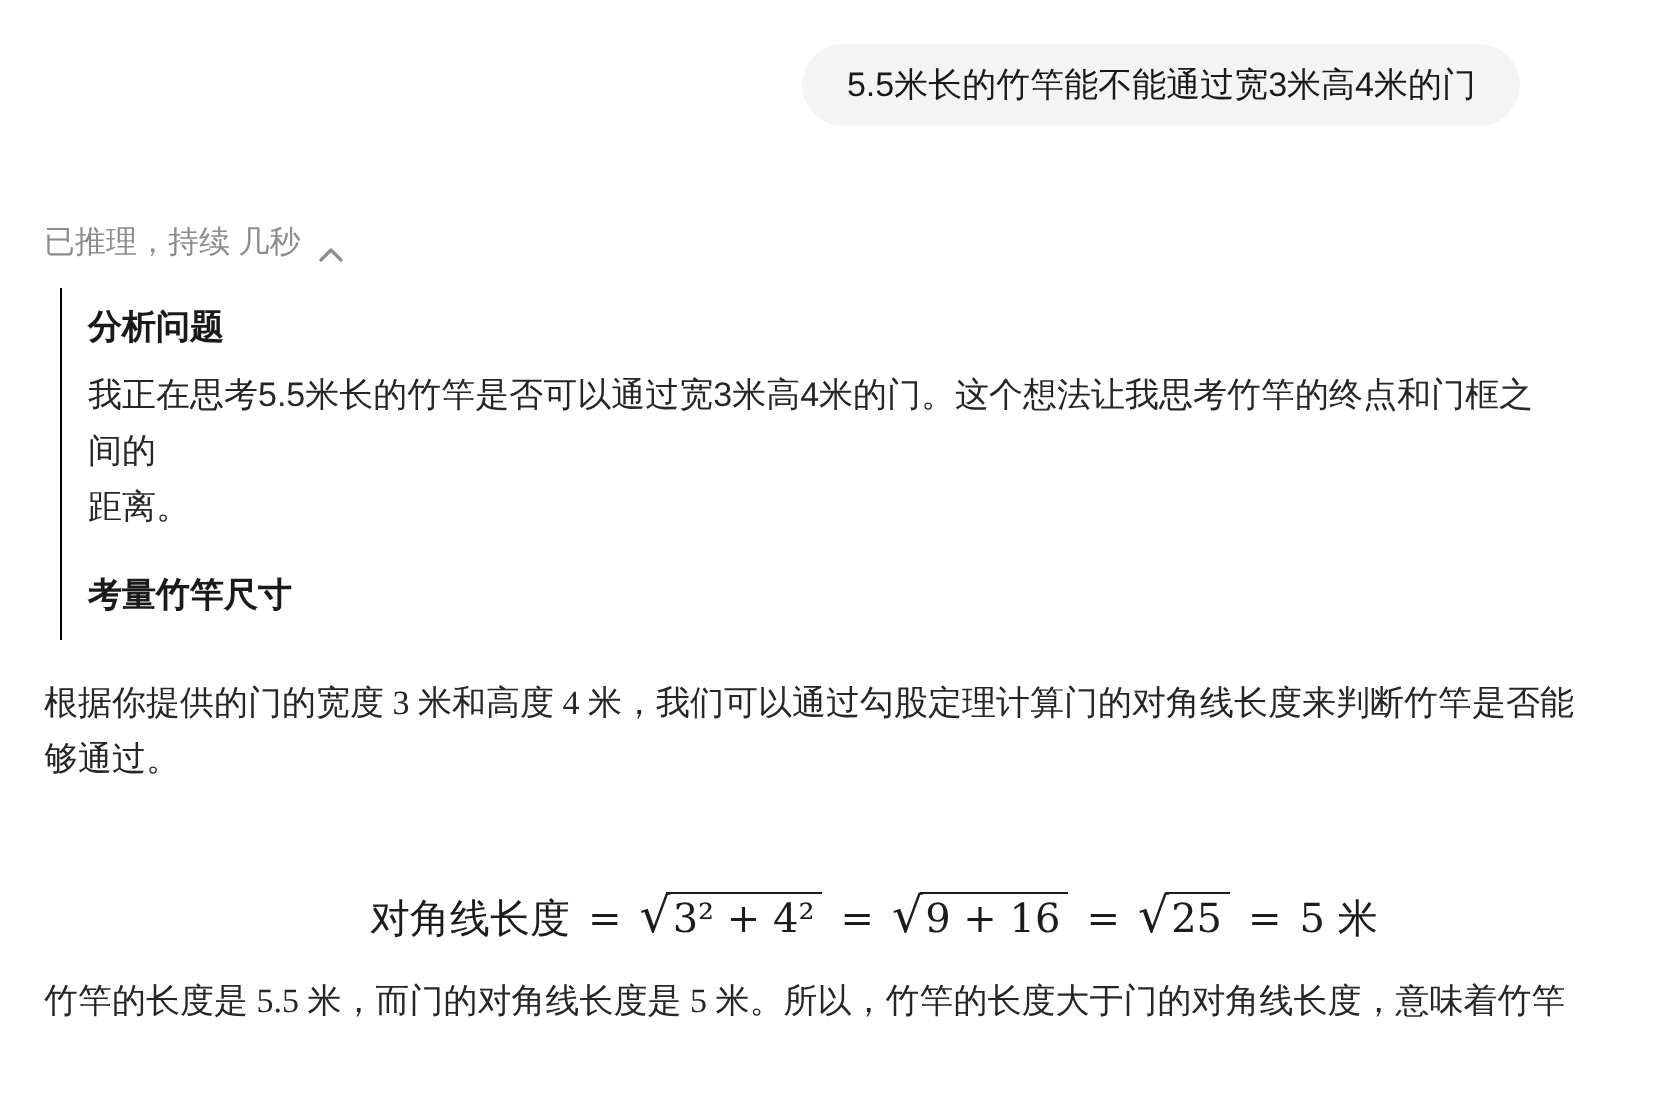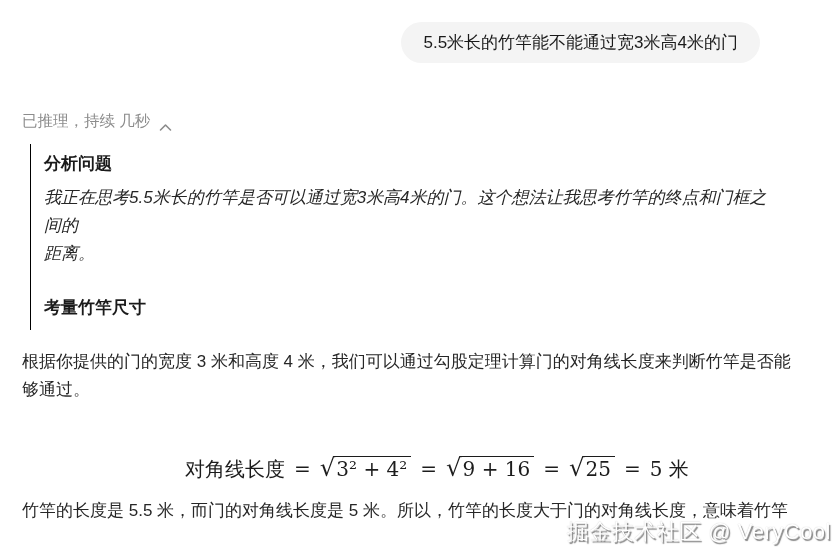--- a/index.html
+++ b/index.html
@@ -54,31 +54,31 @@
     font-weight: bold;
     color: #1a1a1a;
     line-height: 24px;
     margin: 6px 0 8px 0;
   }
   .quote p {
     font-size: 17px;
     line-height: 28px;
     color: #262626;
     margin: 4px 0;
-    font-style: italic;
   }
-  .quote h4.second { margin-top: 28px; }
+  .quote h4.second { margin-top: 18px; }
   .line { display: block; }
 
   
   .answer { margin-left: 22px; padding-right: 40px; }
   .answer p {
     font-size: 17px;
     line-height: 28px;
     color: #262626;
+    font-family: Liberation Serif, serif;
   }
   .p-body { margin-top: 18px; }
   .p-intro { margin-top: 14px; }
   .p-after { margin-top: 14px; }
 
   
   .formula {
     margin: 12px 0 0 163px;
     font-family: "DejaVu Serif", "Liberation Serif", serif;
     font-size: 20px;
@@ -154,15 +154,14 @@
     </div>
 
     <p class="p-after">
       <span class="line">竹竿的长度是 5.5 米，而门的对角线长度是 5 米。所以，竹竿的长度大于门的对角线长度，意味着竹竿</span>
 
     </p>
 
   </div>
 
   
-  <div class="watermark">掘金技术社区 @ VeryCool</div>
 
 </div>
 
 </body></html>

